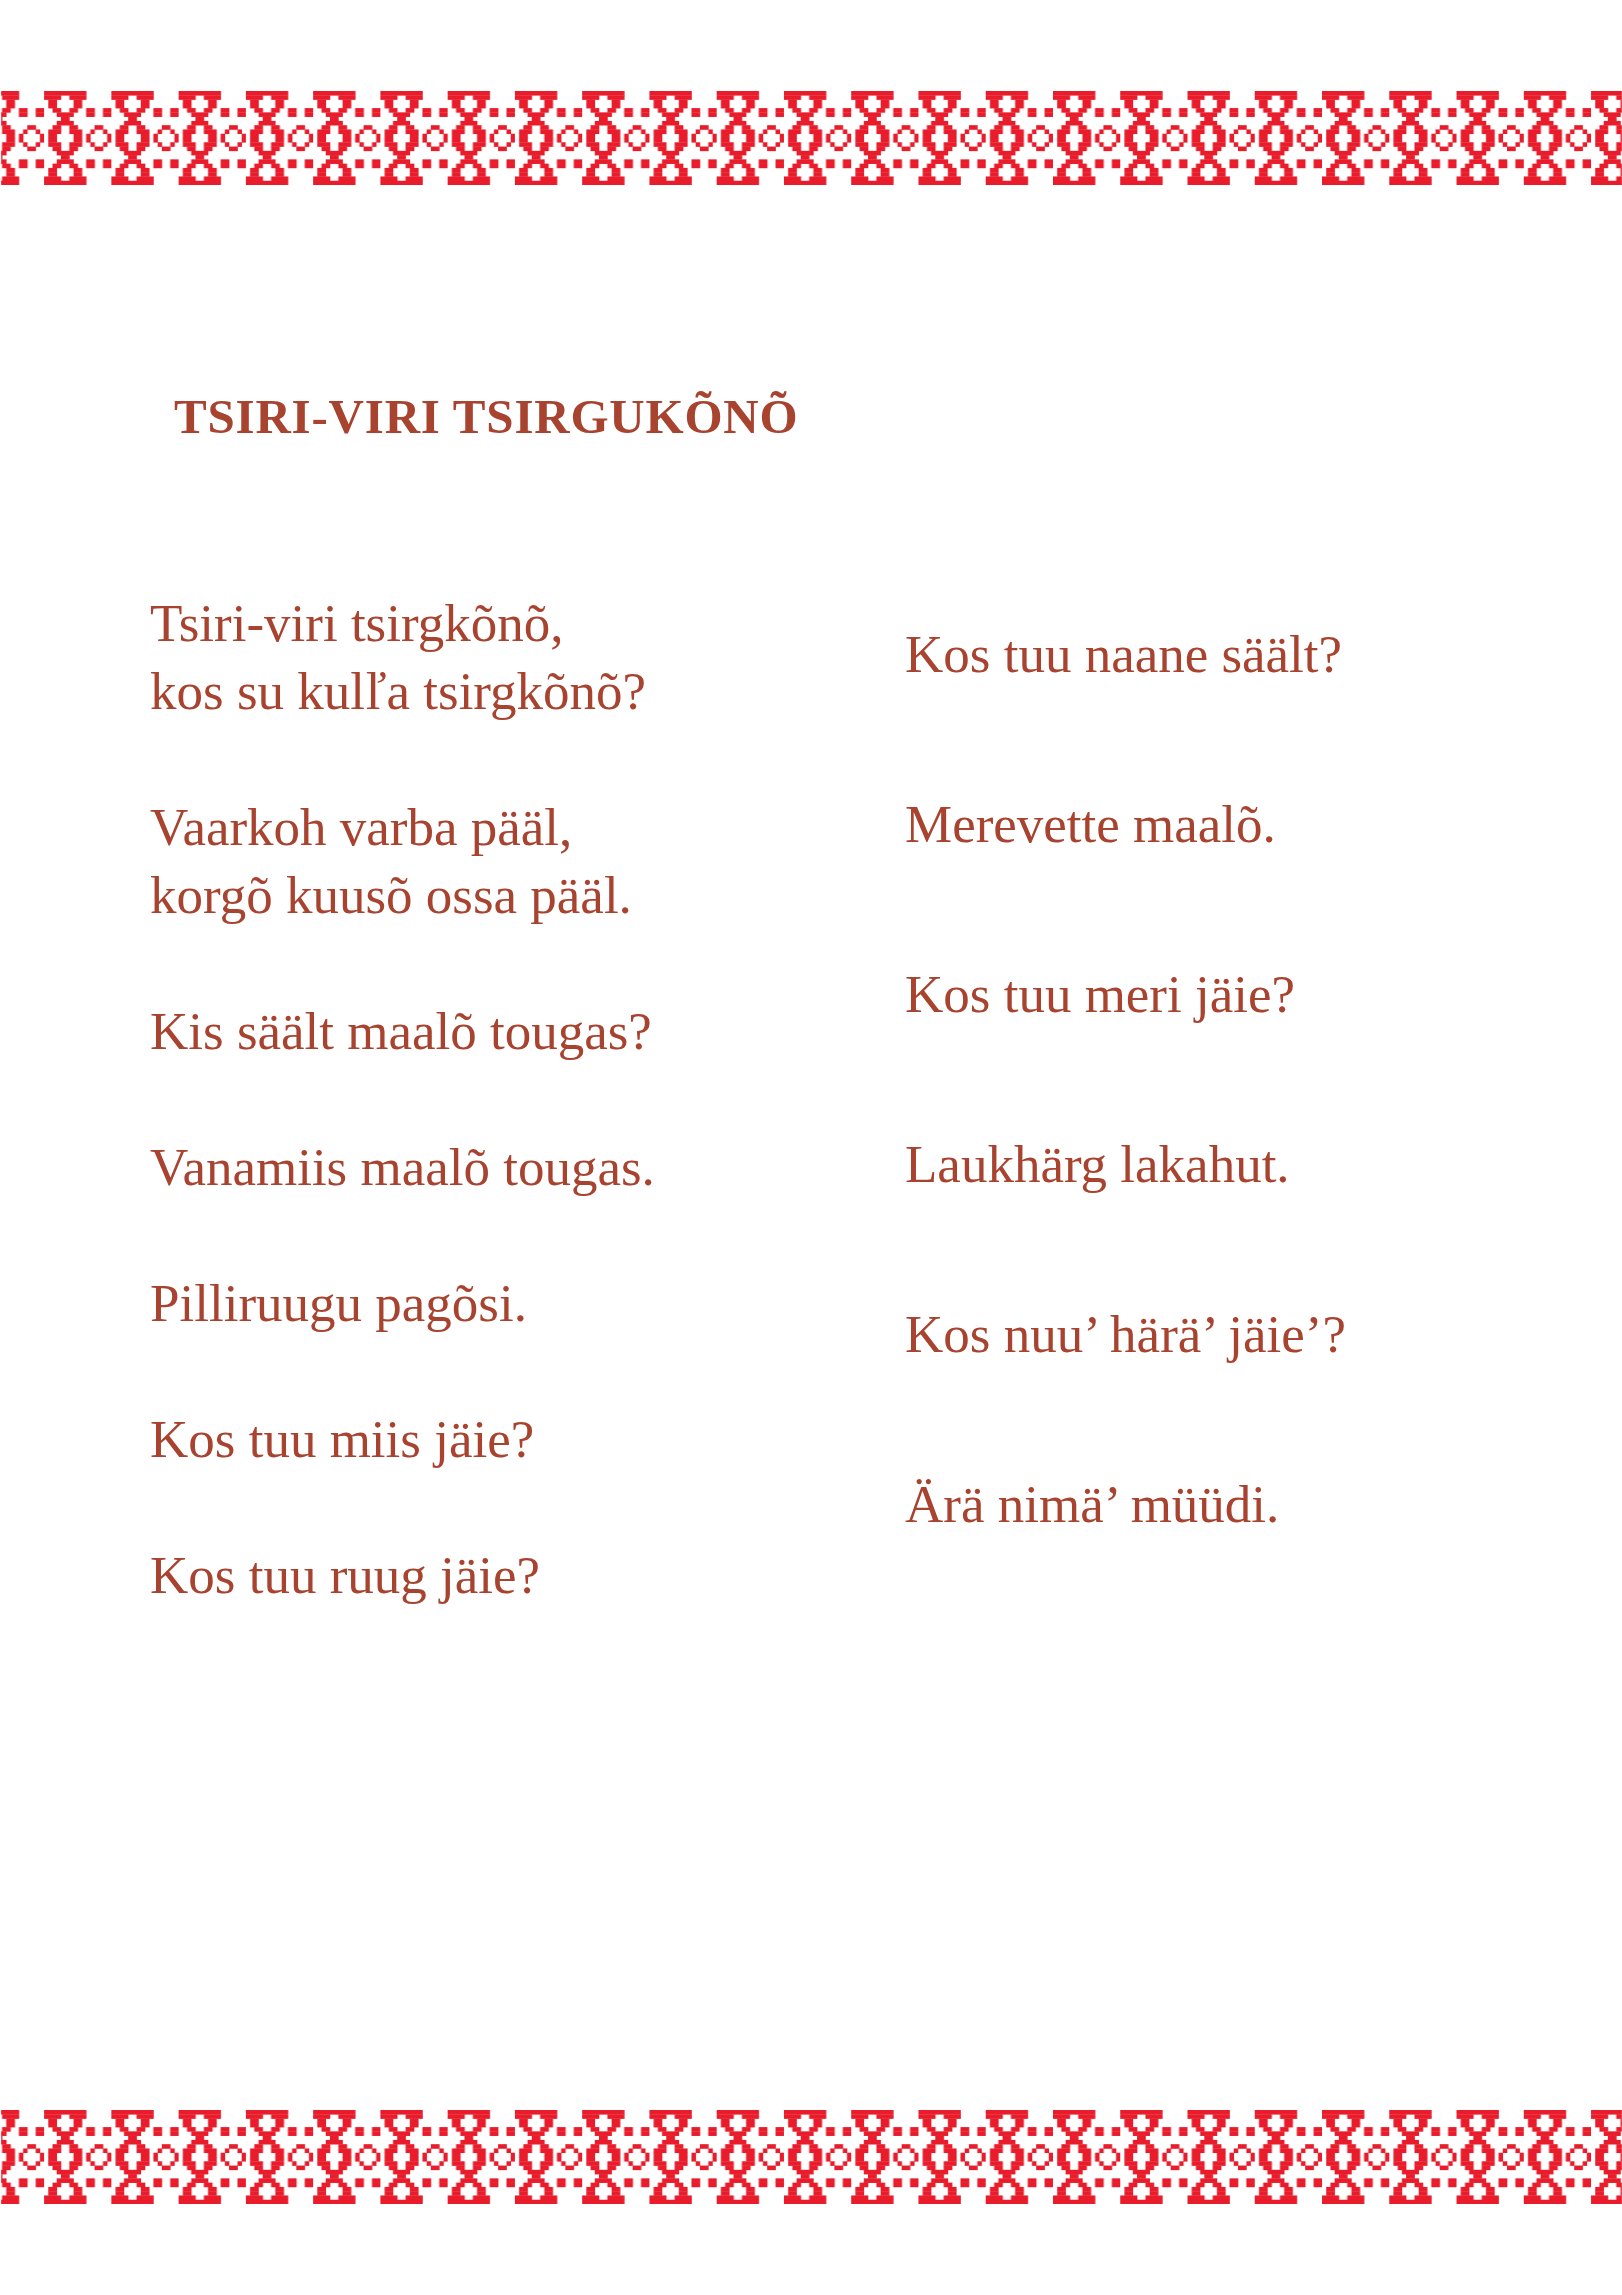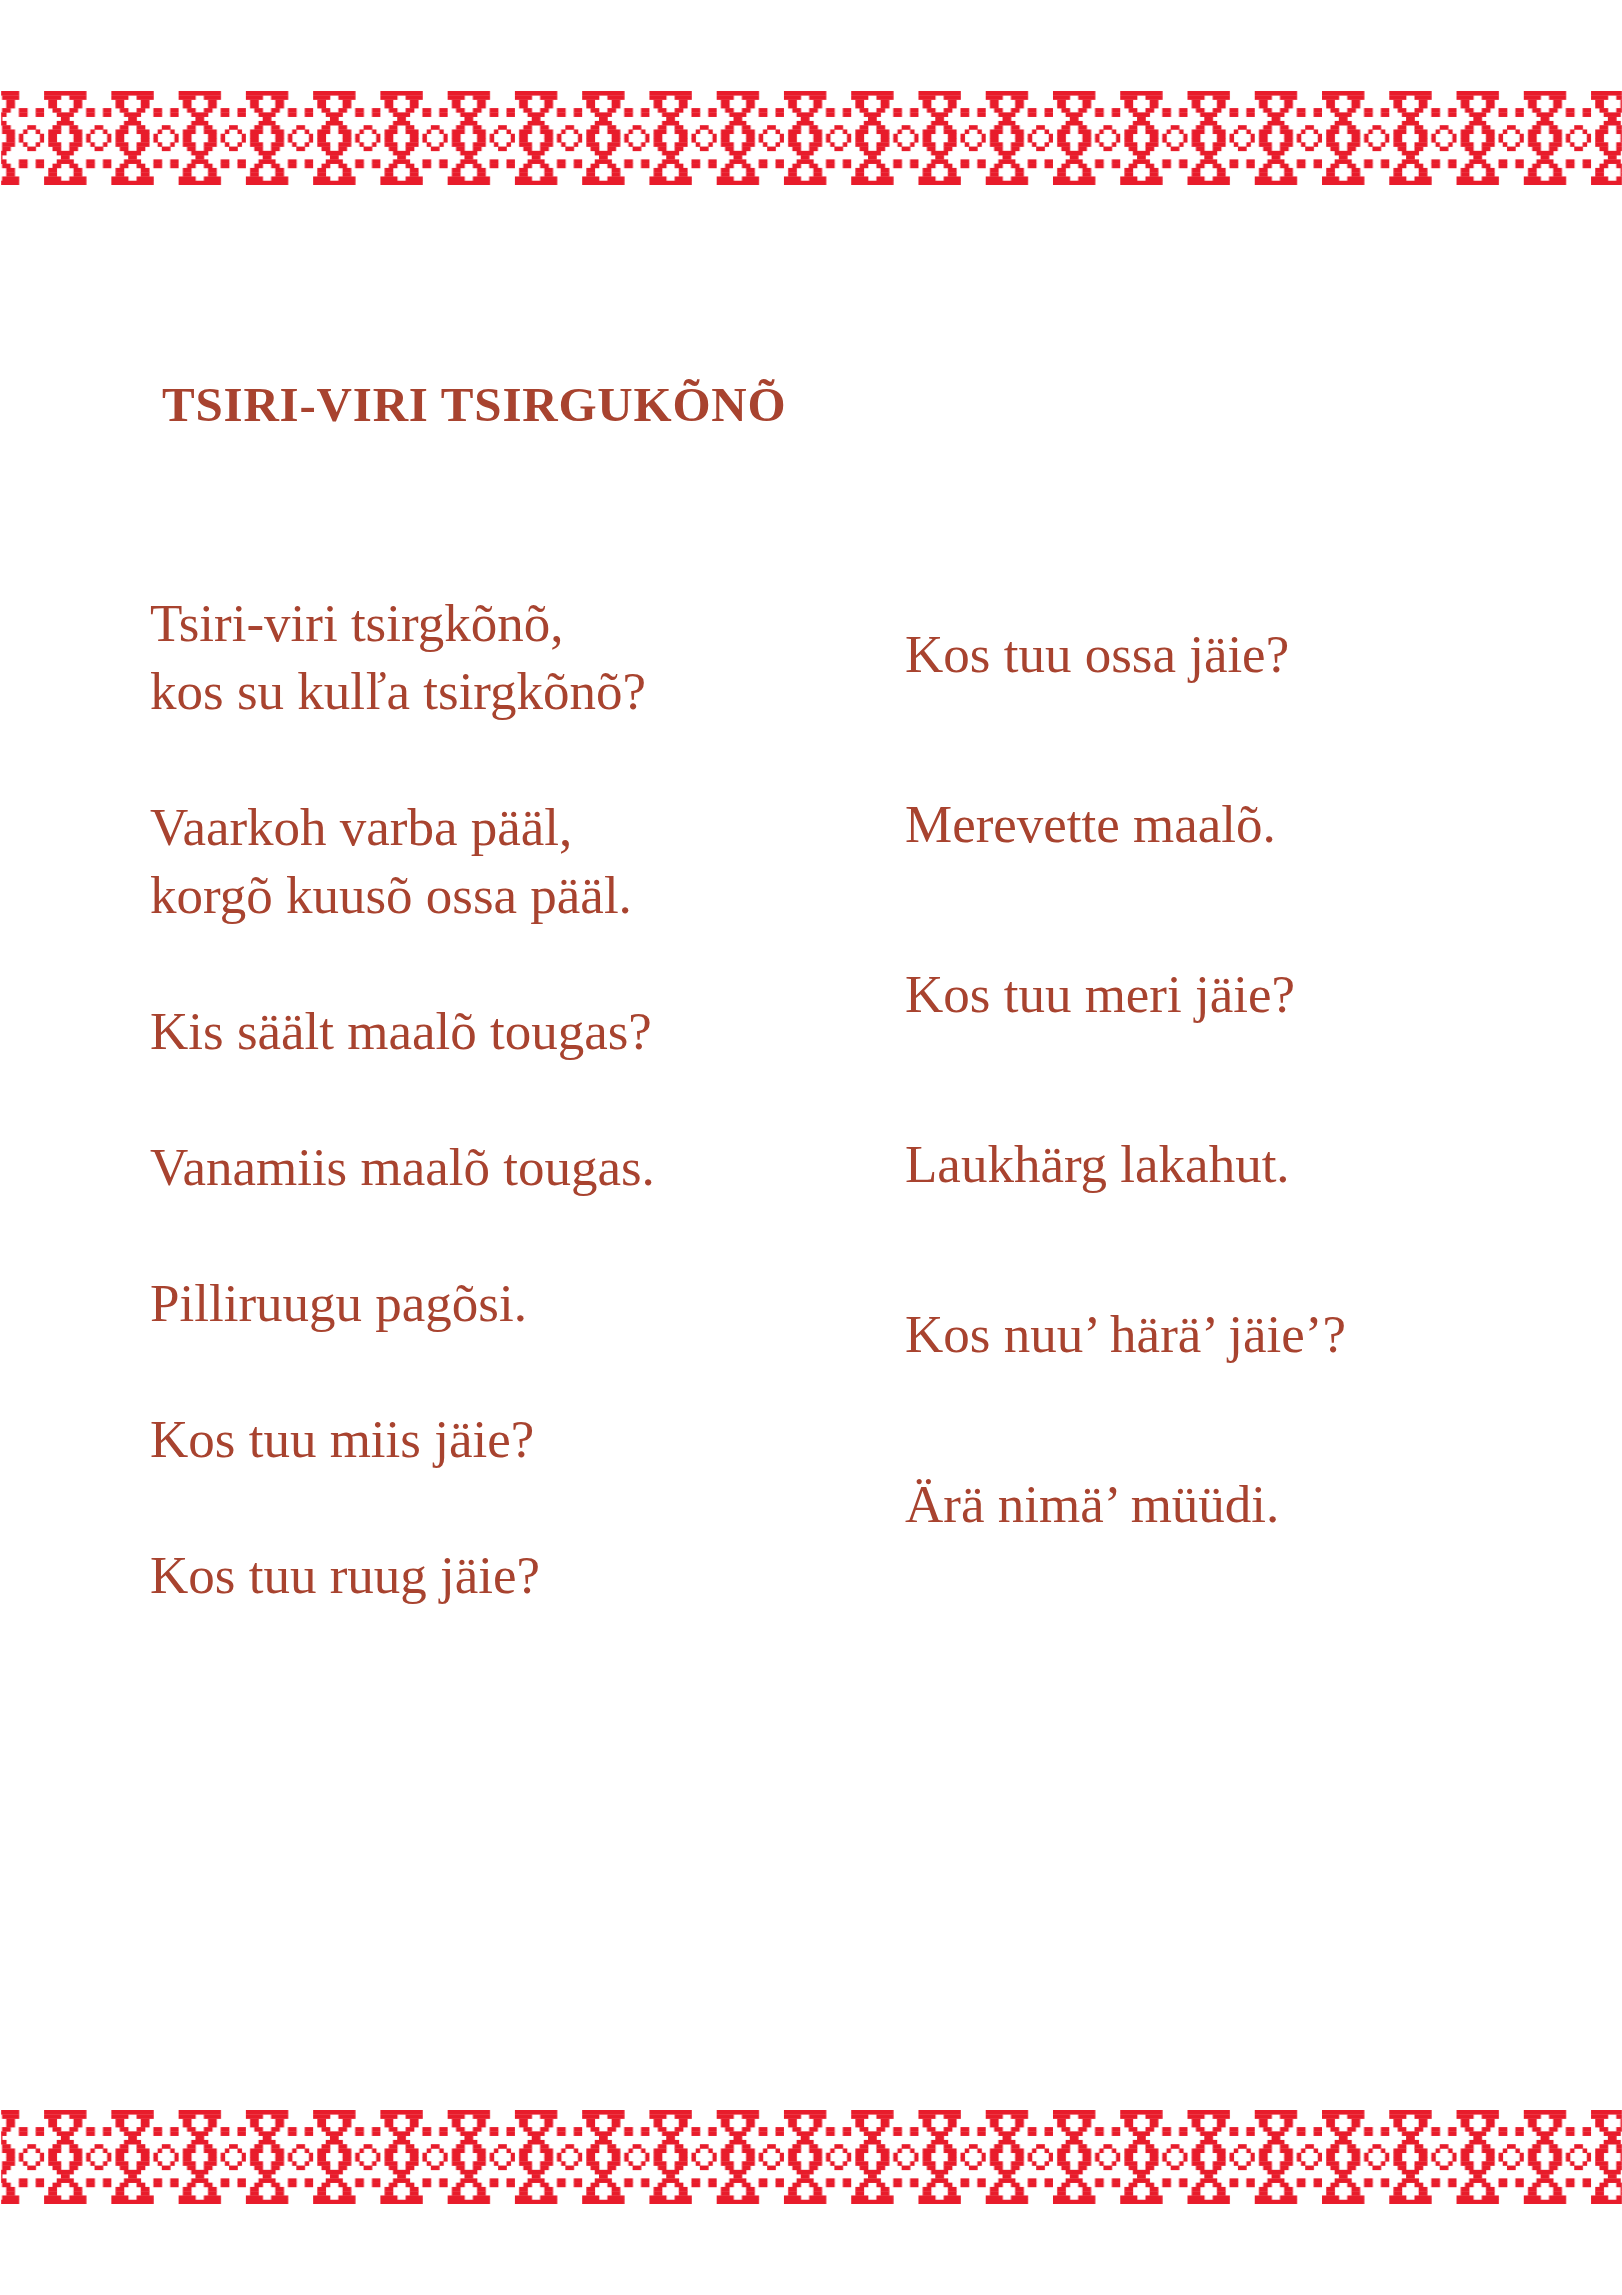--- a/index.html
+++ b/index.html
@@ -25,21 +25,21 @@
     width: 1623px;
     height: 94px;
     display: block;
   }
   .border-top { top: 91px; }
   .border-bottom { top: 2110px; }
   .poem-title {
     position: absolute;
     left: 162px;
     top: 376px;
-    margin: 0;
+    margin: 12px;
     font-size: 49px;
     font-weight: bold;
     letter-spacing: 0.8px;
     color: #a8432f;
     white-space: nowrap;
   }
   .col {
     position: absolute;
     width: 714px;
     color: #a8432f;
@@ -151,21 +151,21 @@
     </div>
     <div class="stanza">
       <p class="verse-line">Kos tuu miis jäie?</p>
     </div>
     <div class="stanza">
       <p class="verse-line">Kos tuu ruug jäie?</p>
     </div>
   </div>
 
   <div class="col col-right">
-    <p class="verse-line">Kos tuu ossa jäie?</p>
+    <p class="verse-line">Kos tuu naane säält?</p>
     <p class="verse-line">Merevette maalõ.</p>
     <p class="verse-line">Kos tuu meri jäie?</p>
     <p class="verse-line">Laukhärg lakahut.</p>
     <p class="verse-line">Kos nuu’ härä’ jäie’?</p>
     <p class="verse-line">Ärä nimä’ müüdi.</p>
   </div>
 
 
   <svg class="border-band border-bottom" xmlns="http://www.w3.org/2000/svg" width="1623" height="94" viewBox="0 0 2000 116">
       <defs>

